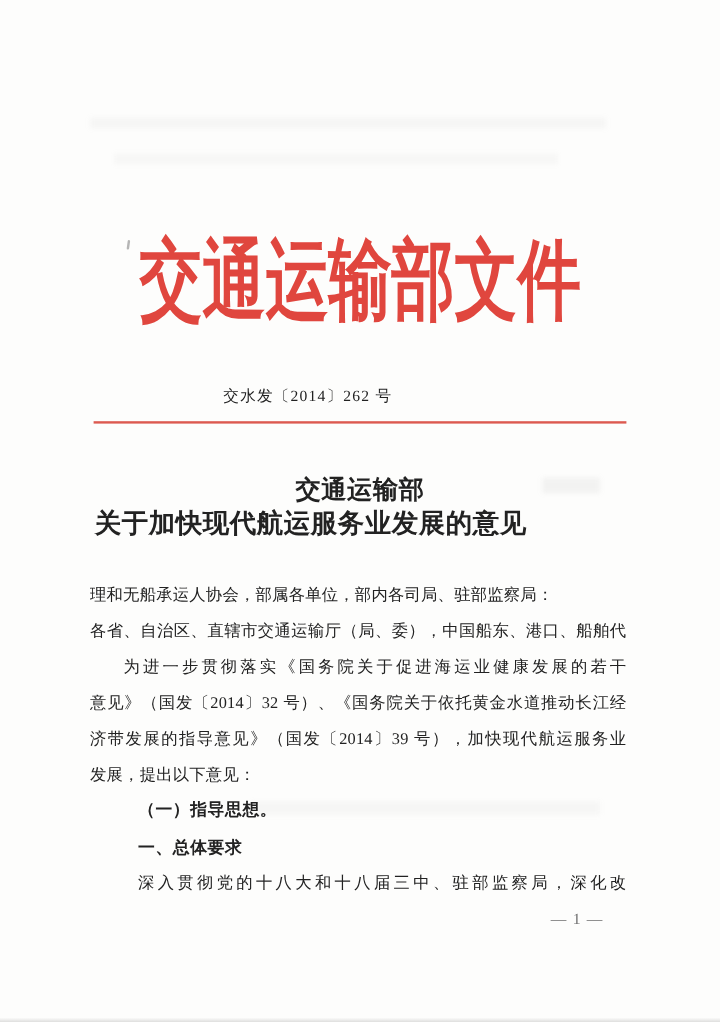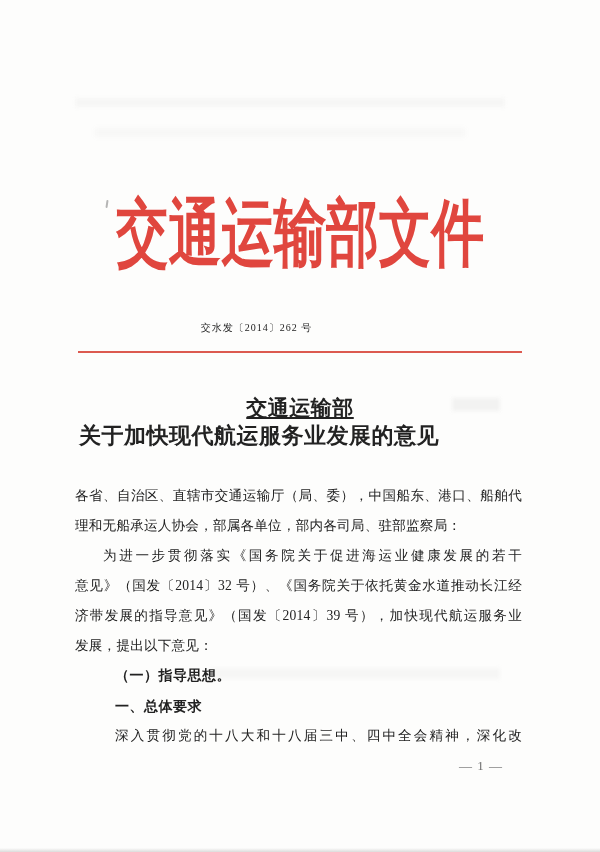--- a/index.html
+++ b/index.html
@@ -25,34 +25,34 @@
     text-align:center;
     font-size:73px; line-height:1.05; font-weight:bold;
     color:var(--red);
     transform:scaleX(0.72);
     white-space:nowrap;
   }
   
   .doc-number{
     position:absolute; top:321px; left:0; width:513px;
     text-align:center;
-    font-size:10px; letter-spacing:1px;
+    font-size:13px; letter-spacing:1px;
     color:var(--ink);
   }
   
   .red-rule{
     position:absolute; top:351px; left:78px;
     width:444px; height:2px;
     background:var(--rule);
   }
   
   .doc-title-1{
     position:absolute; top:394px; left:0; width:600px;
     text-align:center;
-    font-size:21px; font-weight:bold; letter-spacing:0.5px;text-decoration:underline;
+    font-size:21px; font-weight:bold; letter-spacing:0.5px;
   }
   .doc-title-2{
     position:absolute; top:421px; left:0; width:518px;
     text-align:center;
     font-size:22px; font-weight:bold; letter-spacing:0.5px;
   }
   
   .body-text{
     position:absolute; top:481px; left:75px; width:447px;
     font-size:13.6px; letter-spacing:0.2px;
@@ -102,28 +102,28 @@
   <div class="red-title">交通运输部文件</div>
 
   <div class="doc-number">交水发〔2014〕262 号</div>
 
   <div class="red-rule"></div>
 
   <div class="doc-title-1">交通运输部</div>
   <div class="doc-title-2">关于加快现代航运服务业发展的意见</div>
 
   <div class="body-text">
+      <div class="line">理和无船承运人协会，部属各单位，部内各司局、驻部监察局：</div>
       <div class="line full">各省、自治区、直辖市交通运输厅（局、委），中国船东、港口、船舶代</div>
-      <div class="line">理和无船承运人协会，部属各单位，部内各司局、驻部监察局：</div>
       <div class="line full ind2">为进一步贯彻落实《国务院关于促进海运业健康发展的若干</div>
       <div class="line full">意见》（国发〔2014〕32 号）、《国务院关于依托黄金水道推动长江经</div>
       <div class="line full">济带发展的指导意见》（国发〔2014〕39 号），加快现代航运服务业</div>
       <div class="line">发展，提出以下意见：</div>
       <div class="line h2">（一）指导思想。</div>
       <div class="line h1">一、总体要求</div>
-      <div class="line full ind3">深入贯彻党的十八大和十八届三中、四中全会精神，深化改</div>
+      <div class="line full ind3">深入贯彻党的十八大和十八届三中、驻部监察局，深化改</div>
     </div>
 
   <div class="page-number">— 1 —</div>
 
   <div class="bottom-edge"></div>
 
 </div>
 
 </body></html>

